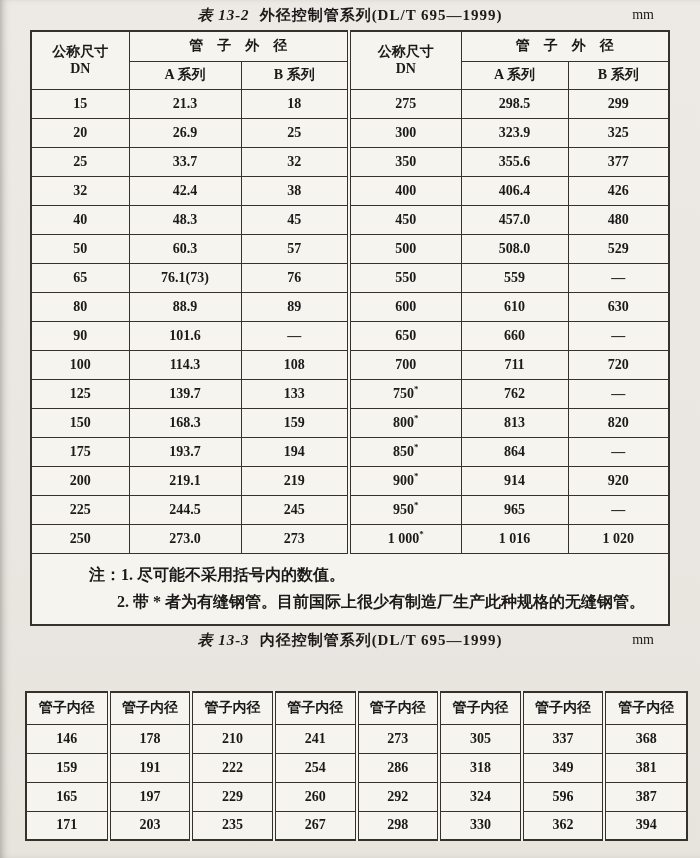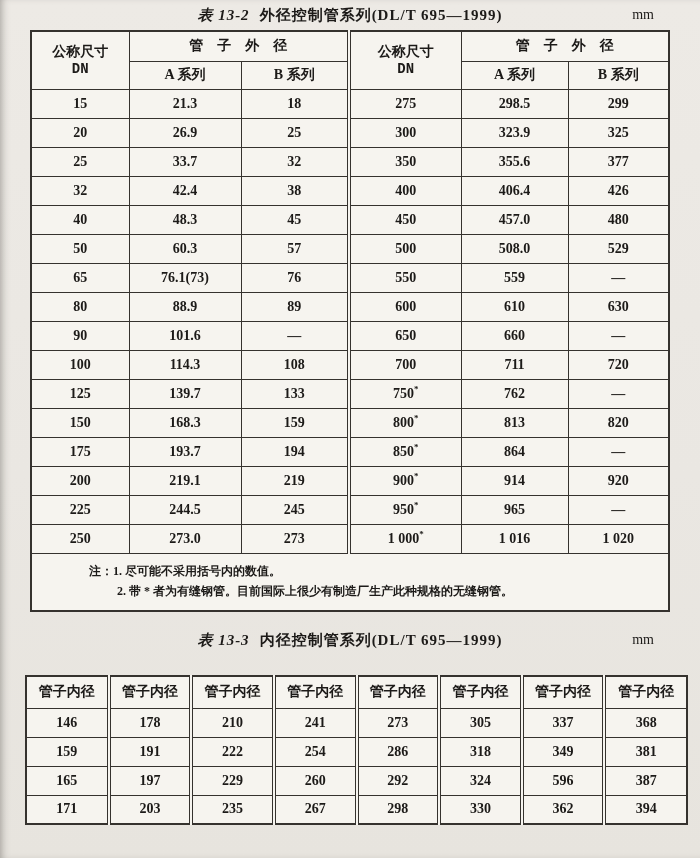--- a/index.html
+++ b/index.html
@@ -22,29 +22,29 @@
   .t2 { top:631px; }
   .caption { margin-right:10px;font-style:italic; }
 
   table { border-collapse:collapse; table-layout:fixed; background:#f6f4ef; }
   th,td { border:1px solid #35322e; text-align:center; vertical-align:middle;
     font-size:14px; font-weight:bold; padding:0; }
   sup { font-size:9px; vertical-align:super; line-height:0; }
 
   .od-table { position:absolute; top:30px; left:30px; width:638px;
     border:2px solid #35322e; }
-  .od-table thead tr:first-child th { height:30px;font-family:Liberation Mono, monospace; }
+  .od-table thead tr:first-child th { height:30px; }
   .od-table thead tr:last-child th { height:28px; }
   .od-table tbody td { height:29px; }
   .dbl { border-left:4px double #35322e !important; }
   .od-table .notes-cell { text-align:left; padding:7px 10px 9px 57px;
-    border-top:1px solid #35322e; line-height:1.7; font-size:12px; }
+    border-top:1px solid #35322e; line-height:1.7; font-size:16px; }
   .note-line-2 { padding-left:28px; }
 
-  .id-table { position:absolute; top:675px; left:25px; width:663px;
+  .id-table { position:absolute; top:691px; left:25px; width:663px;
     border:2px solid #35322e; }
   .id-table th { height:32px; }
   .id-table td { height:29px;margin-left:24px; }
   .id-table th + th, .id-table td + td { border-left:4px double #35322e; }
 
   .watermark { position:absolute; left:130px; top:372px;
     transform:rotate(-13deg); transform-origin:left top;
     color:rgba(106,142,203,.42); pointer-events:none; white-space:nowrap; }
   .wm-name { font-size:38px; letter-spacing:26px; margin-left:112px; font-weight:bold; }
   .wm-phone { font-size:35px; letter-spacing:7px; margin-top:0px; font-weight:bold; }

